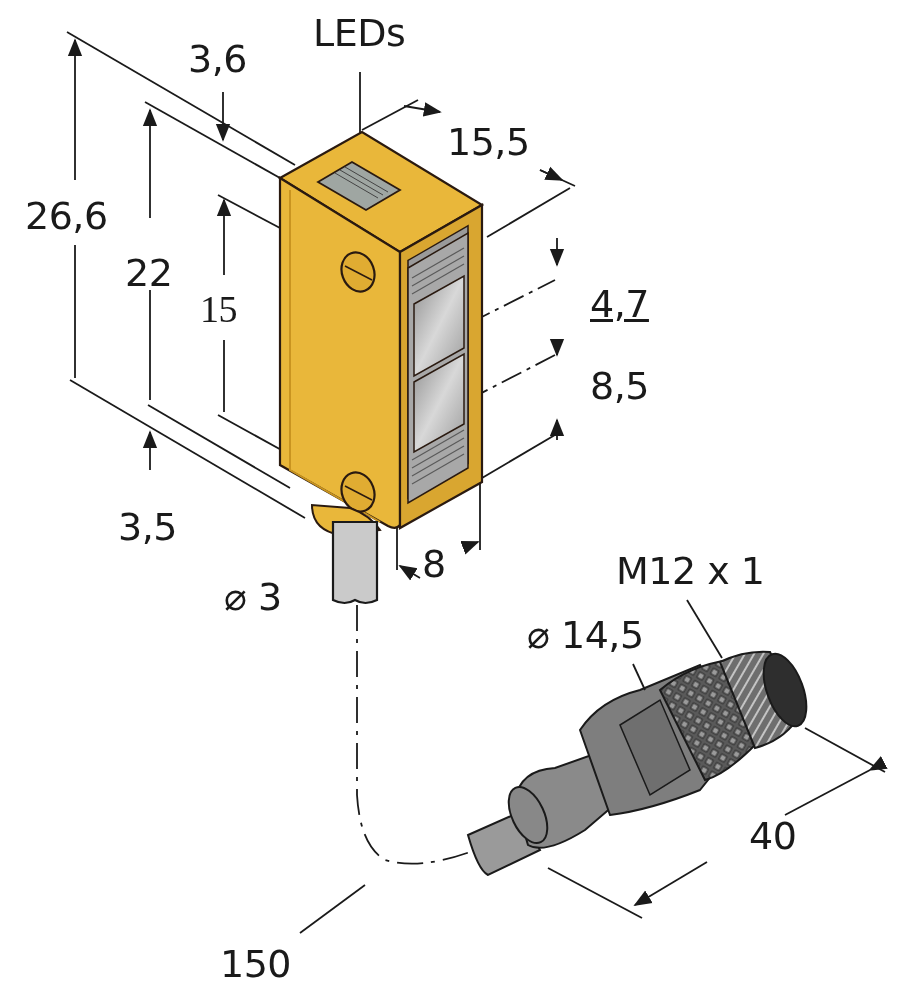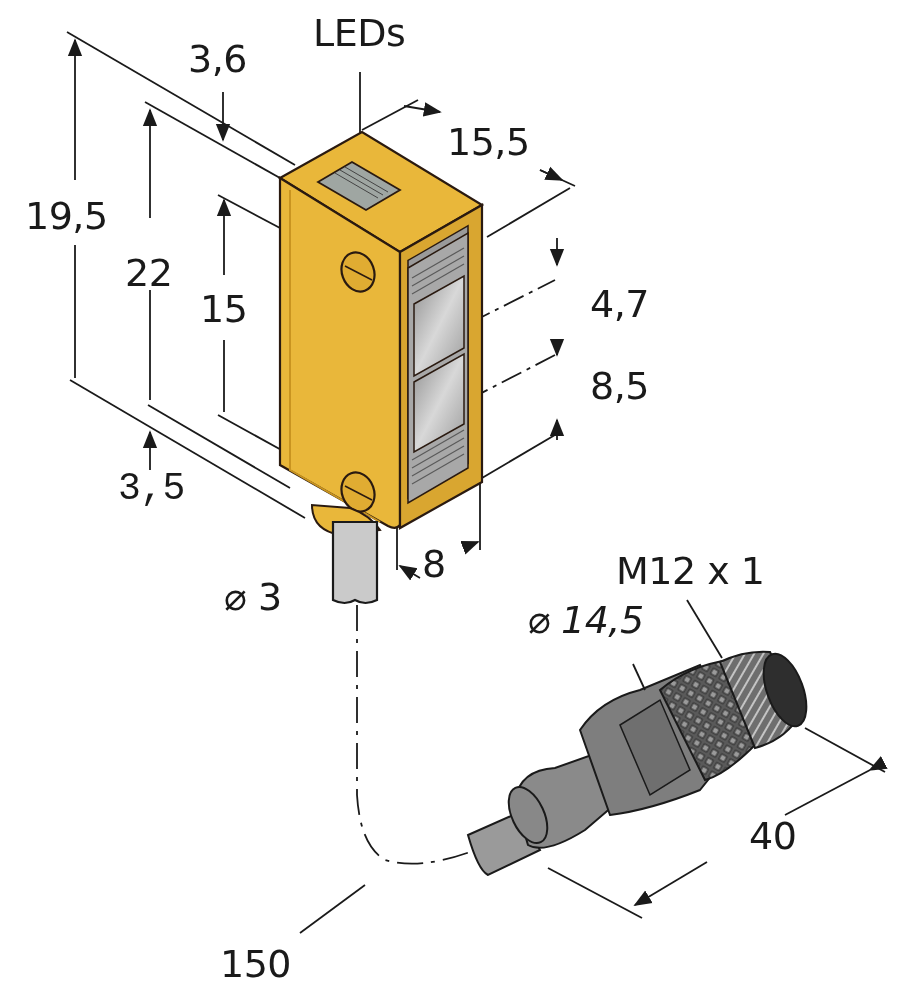--- a/index.html
+++ b/index.html
@@ -144,24 +144,24 @@
     <line x1="805" y1="728" x2="885" y2="772"></line>
     <line x1="548" y1="868" x2="642" y2="918"></line>
     <line x1="870" y1="770" x2="785" y2="815" marker-start="url(#arr)"></line>
     <line x1="707" y1="862" x2="635" y2="905" marker-end="url(#arr)"></line>
   </g>
 </svg>
 
 <div class="lbl" style="left:313px;top:14px;">LEDs</div>
 <div class="lbl" style="left:188px;top:40px;">3,6</div>
 <div class="lbl" style="left:447px;top:123px;">15,5</div>
-<div class="lbl" style="left:25px;top:197px;">19,5</div>
+<div class="lbl" style="left:25px;top:197px;">26,6</div>
 <div class="lbl" style="left:125px;top:254px;">22</div>
-<div class="lbl" style="left:200px;top:290px;">15</div>
-<div class="lbl" style="left:590px;top:285px;">4,7</div>
+<div class="lbl" style="left:200px;top:290px;font-family:Liberation Serif, serif;">15</div>
+<div class="lbl" style="left:590px;top:285px;text-decoration:underline;">4,7</div>
 <div class="lbl" style="left:590px;top:367px;">8,5</div>
-<div class="lbl" style="left:118px;top:470px;font-family:Liberation Mono, monospace;">3,5</div>
+<div class="lbl" style="left:118px;top:508px;">3,5</div>
 <div class="lbl" style="left:422px;top:545px;">8</div>
 <div class="lbl" style="left:224px;top:578px;">⌀ 3</div>
 <div class="lbl" style="left:594px;top:552px;margin-left:22px;">M12 x 1</div>
-<div class="lbl" style="left:527px;top:601px;font-style:italic;">⌀ 14,5</div>
+<div class="lbl" style="left:527px;top:616px;">⌀ 14,5</div>
 <div class="lbl" style="left:722px;top:817px;margin-left:27px;">40</div>
 <div class="lbl" style="left:220px;top:945px;text-align:right;">150</div>
 
 </body></html>

